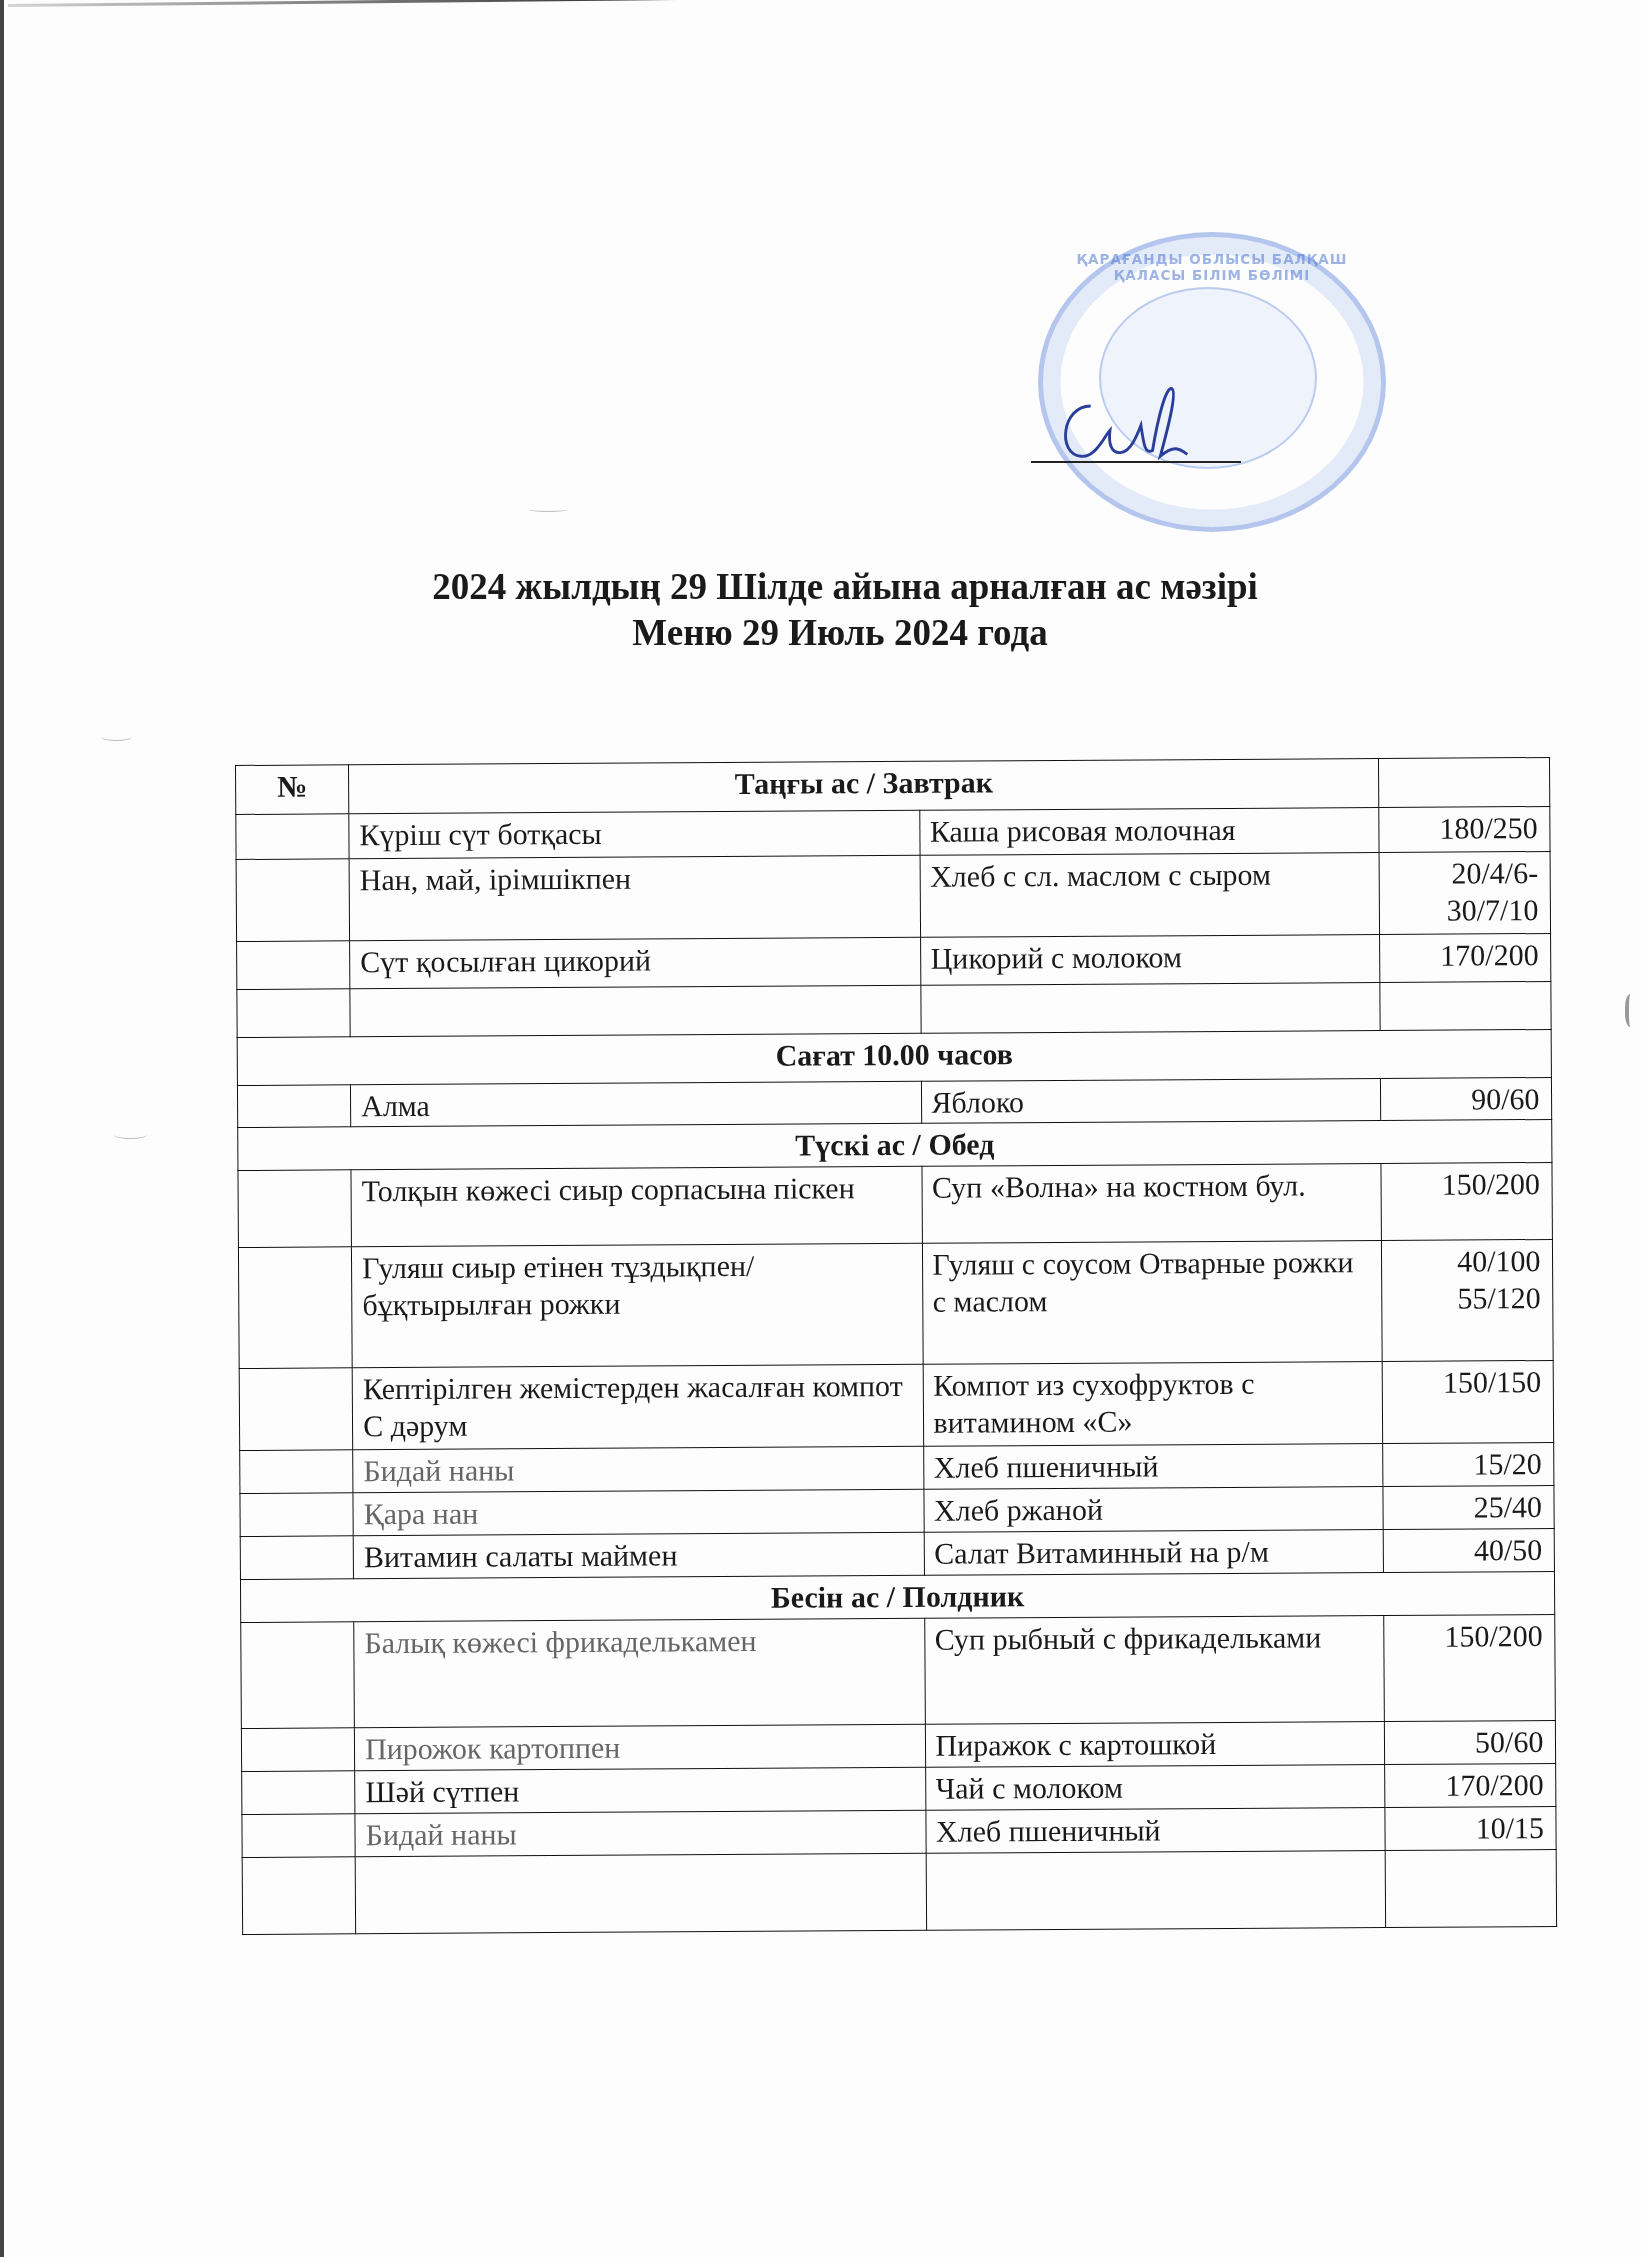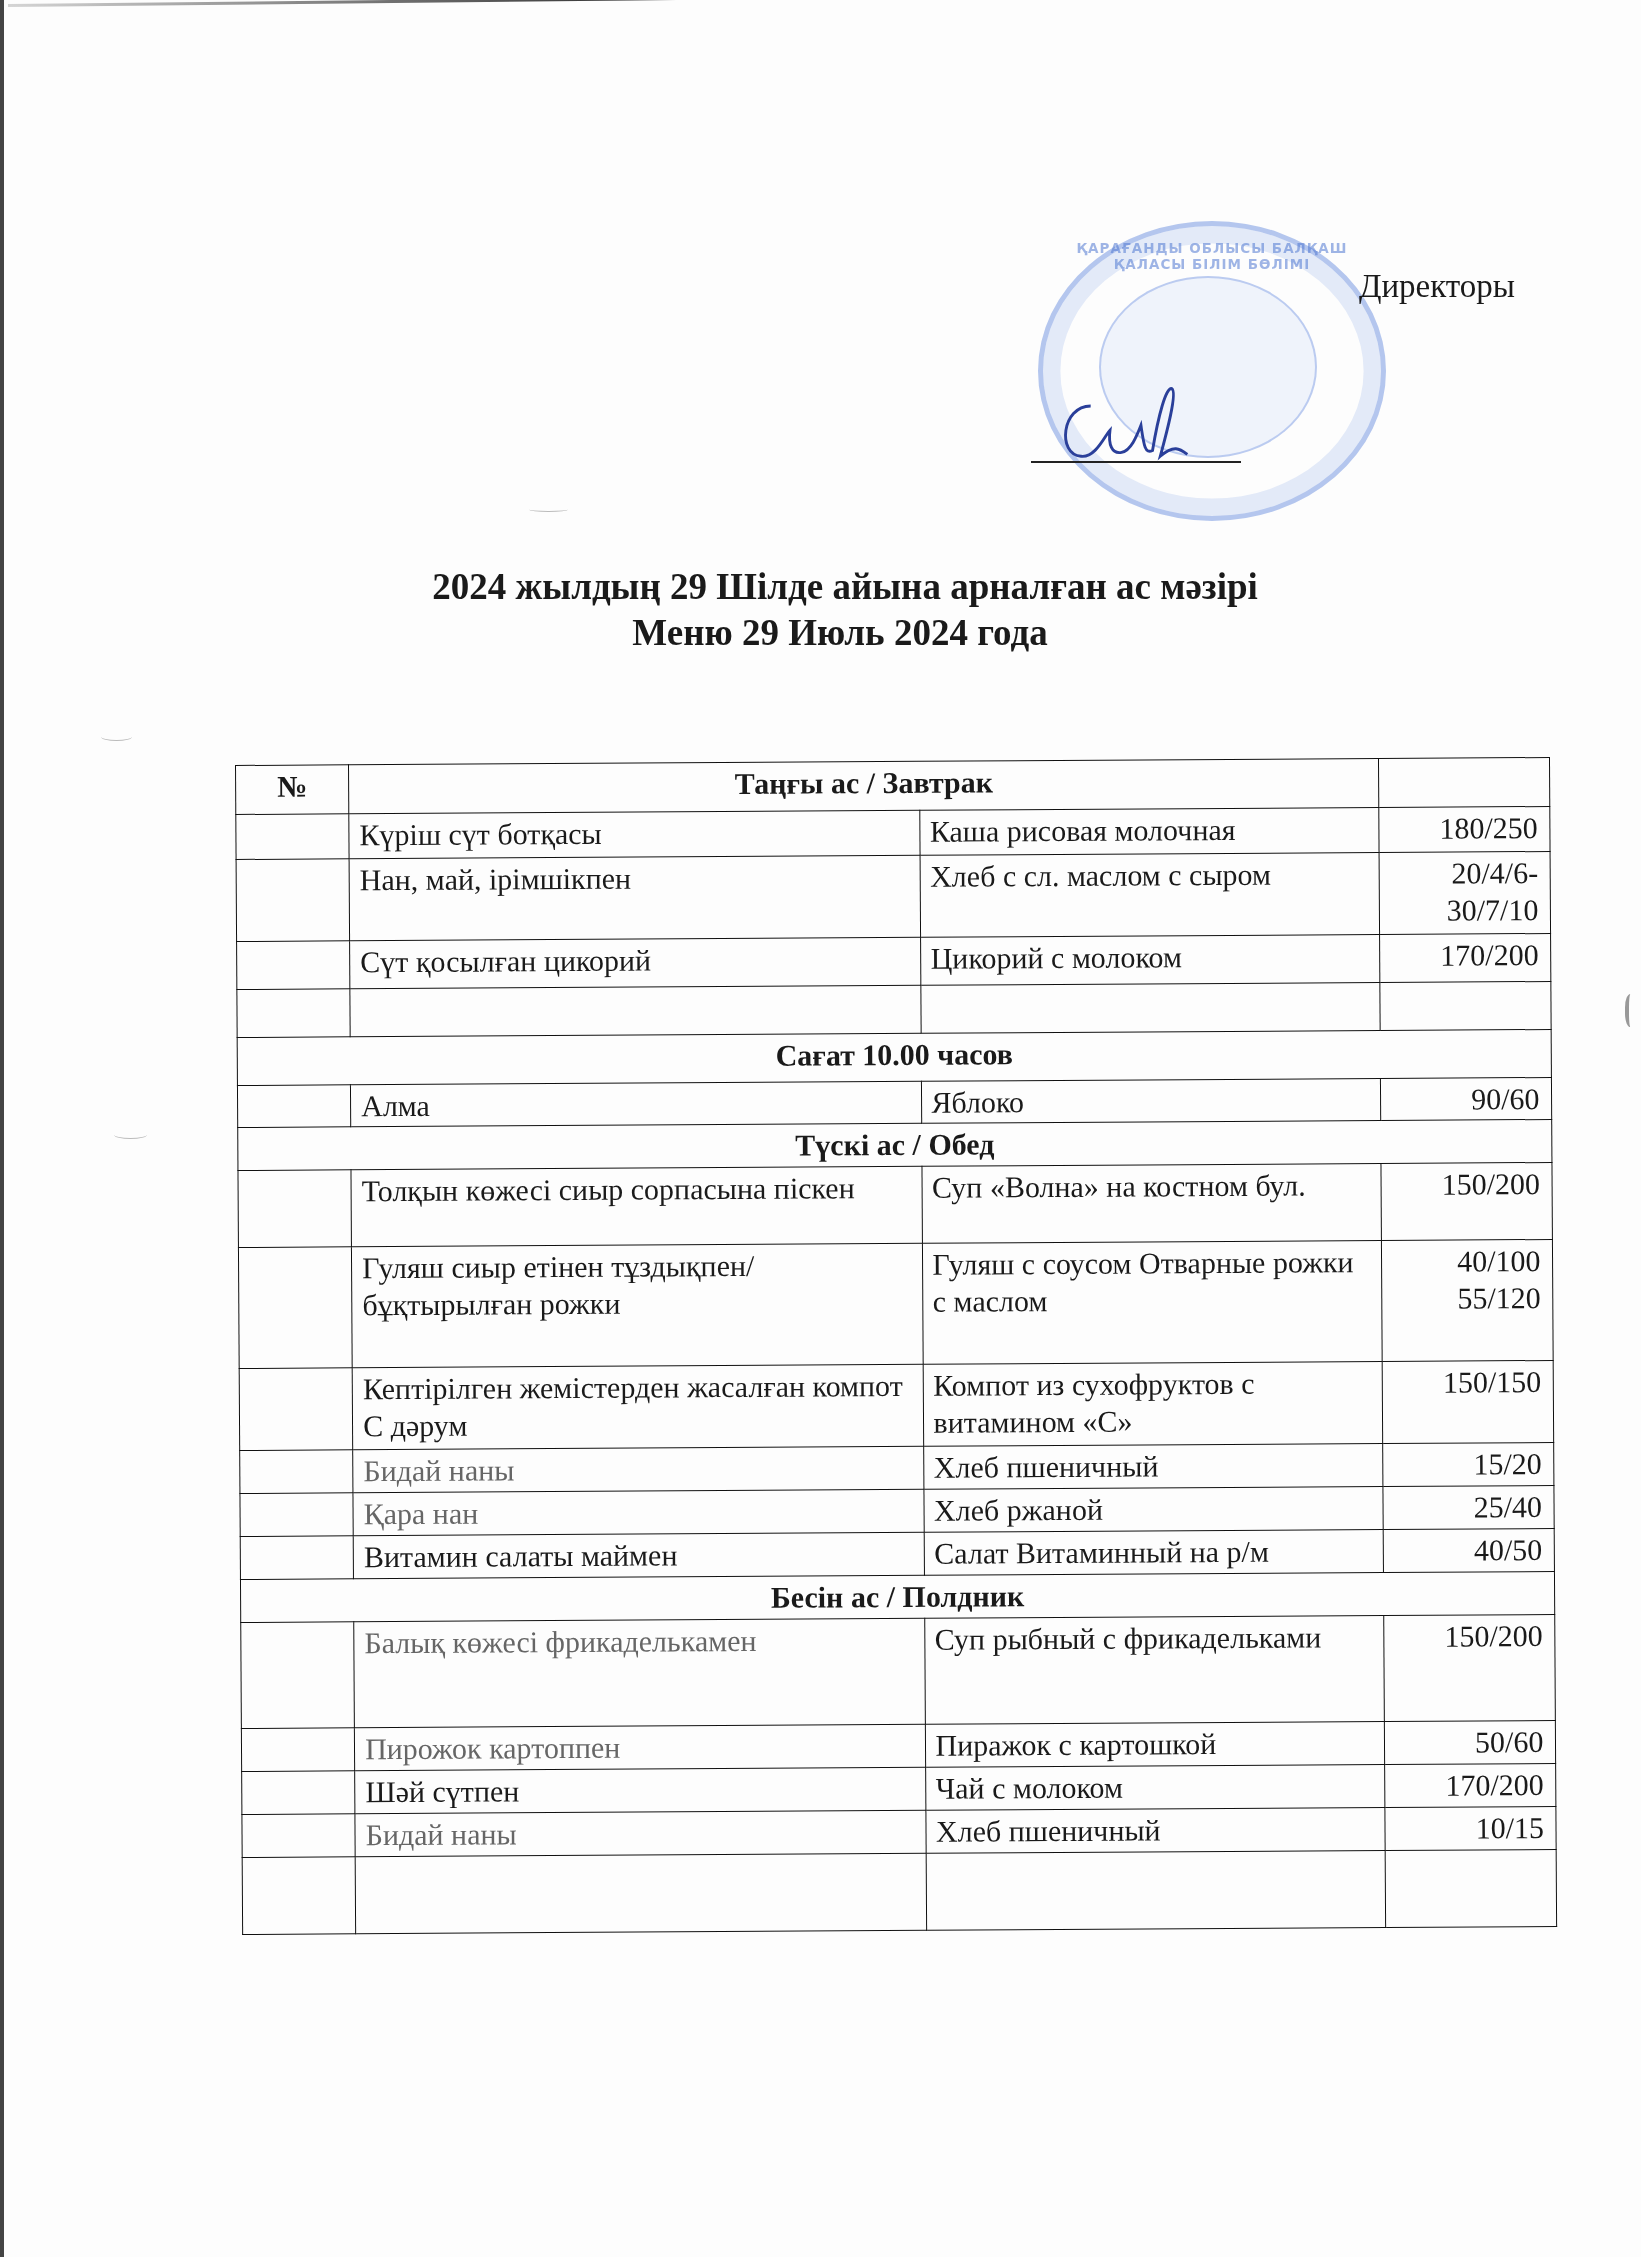--- a/index.html
+++ b/index.html
@@ -13,21 +13,21 @@
   .scan-edge-top { position: absolute; left: 7.7px; top: 3.9px; width: 1130px; height: 2.9px;
     background: linear-gradient(90deg, rgba(120,120,120,0.3), #333 55%, rgba(80,80,80,0.4));
     transform: rotate(-0.6deg); transform-origin: left; }
   .smudge { position: absolute; border-bottom: 1.9px solid #bbb; border-radius: 0 0 50% 50%; }
   .mark-right { position: absolute; left: 1625px; top: 994px; width: 9.7px; height: 33px;
     border-left: 4.8px solid #999; border-radius: 40% 0 0 40%; }
 
   
   .approval { position: absolute; right: 126px; top: 263px; text-align: right; font-size: 33px; line-height: 46px; }
   .approval .l1 { font-size: 29px; padding-right: 27px; }
-  .stamp { position: absolute; left: 1038px; top: 221px; width: 338px; height: 290px;
+  .stamp { position: absolute; left: 1038px; top: 232px; width: 338px; height: 290px;
     border-radius: 50%; border: 5.8px solid rgba(90,130,220,0.45);
     box-shadow: inset 0 0 0 17.4px rgba(110,150,230,0.18); }
   .stamp-inner { position: absolute; left: 56px; top: 50px; width: 214px; height: 178px; border-radius: 50%;
     border: 2.9px solid rgba(90,130,220,0.35); background: rgba(140,170,240,0.12); }
   .stamp-text { position: absolute; left: 0; top: 13.5px; width: 100%; text-align: center;
     font-family: "DejaVu Sans", sans-serif; font-size: 13.5px; font-weight: bold; color: rgba(80,120,210,0.55); letter-spacing: 1px; }
   .signature { position: absolute; left: 1052px; top: 377px; width: 145px; height: 87px; }
   .sign-line { position: absolute; left: 1031px; top: 461px; width: 210px; height: 1.9px; background: #222; }
 
   
@@ -59,21 +59,20 @@
 <div class="stamp">
   <div class="stamp-text">ҚАРАҒАНДЫ ОБЛЫСЫ БАЛҚАШ ҚАЛАСЫ БІЛІМ БӨЛІМІ</div>
   <div class="stamp-inner"></div>
 </div>
 <svg class="signature" viewBox="0 0 150 90">
   <path d="M40 30 C10 30 5 80 30 82 C45 84 55 60 60 55 C58 70 62 80 72 78 C82 76 88 60 92 50 C95 70 96 80 104 76 C110 40 118 10 124 12 C130 16 118 60 112 82 C126 70 132 74 140 80" fill="none" stroke="#2a3f9a" stroke-width="3"></path>
 </svg>
 <div class="sign-line"></div>
 
 <div class="approval">
-  <div>Директоры</div>
 </div>
 
 <div class="title t1">2024 жылдың  29 Шілде  айына арналған ас мәзірі</div>
 <div class="title t2">Меню 29 Июль  2024 года</div>
 
 <table class="menu-table">
   <tbody id="menu-body">
       <tr style="height: 49px;">
         <td class="num">№</td>
         <td class="section" colspan="2">Таңғы ас / Завтрак</td>

